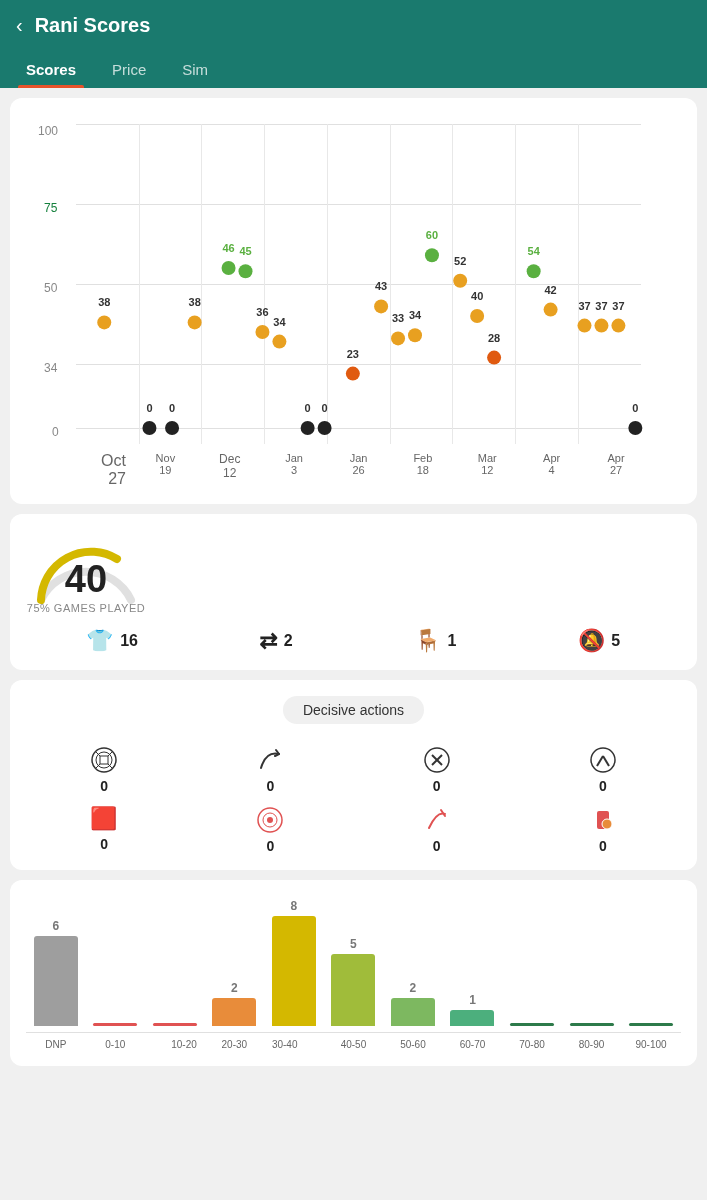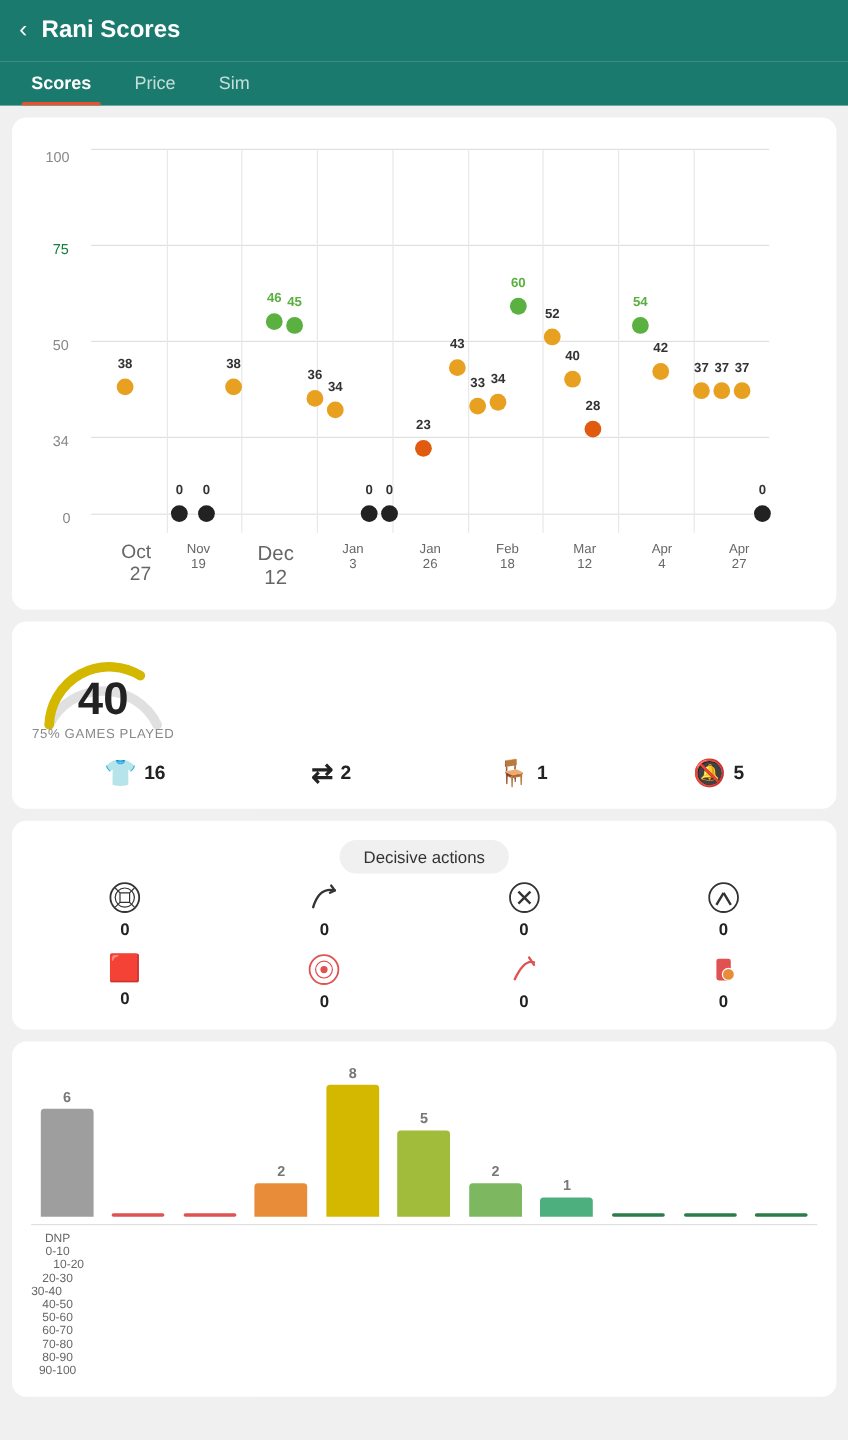--- a/index.html
+++ b/index.html
@@ -127,21 +127,21 @@
 
     
     .section-title {
       text-align: center;
       background: #f0f0f0;
       border-radius: 20px;
       padding: 6px 20px;
       font-size: 14px;
       color: #333;
       display: inline-block;
-      margin: 0 auto 0;
+      margin: 0 auto 16px;
     }
     .section-title-wrap {
       display: flex;
       justify-content: center;
     }
     .actions-grid {
       display: grid;
       grid-template-columns: repeat(4, 1fr);
       gap: 10px;
       margin-top: 6px;
@@ -254,21 +254,21 @@
         <circle cx="96%" cy="63%" r="7" fill="#e8a020"></circle>
         <text x="96%" y="58%" text-anchor="middle" font-size="11" font-weight="600" fill="#333">37</text>
         <circle cx="99%" cy="95%" r="7" fill="#222"></circle>
         <text x="99%" y="90%" text-anchor="middle" font-size="11" font-weight="600" fill="#333">0</text>
       </svg>
     </div>
 
     <div style="display:flex; justify-content:space-between; padding-top:8px;">
       <div style="text-align:right; font-size:16px; color:#666; width:50px;">Oct<br>27</div>
       <div style="text-align:center; font-size:11px; color:#666; width:50px;">Nov<br>19</div>
-      <div style="text-align:center; font-size:17px; color:#666; width:50px;">Dec<br>12</div>
+      <div style="text-align:center; font-size:12px; color:#666; width:50px;">Dec<br>12</div>
       <div style="text-align:center; font-size:11px; color:#666; width:50px;">Jan<br>3</div>
       <div style="text-align:center; font-size:11px; color:#666; width:50px;">Jan<br>26</div>
       <div style="text-align:center; font-size:11px; color:#666; width:50px;">Feb<br>18</div>
       <div style="text-align:center; font-size:11px; color:#666; width:50px;">Mar<br>12</div>
       <div style="text-align:center; font-size:11px; color:#666; width:50px;">Apr<br>4</div>
       <div style="text-align:center; font-size:11px; color:#666; width:50px;">Apr<br>27</div>
     </div>
   </div>
 </div>
 
@@ -440,21 +440,21 @@
     <div style="display:flex;flex-direction:column;align-items:center;justify-content:flex-end;gap:3px;height:130px;">
       <div style="width:44px;height:3px;background:#2d7a4a;border-radius:2px;"></div>
     </div>
 
     <div style="display:flex;flex-direction:column;align-items:center;justify-content:flex-end;gap:3px;height:130px;">
       <div style="width:44px;height:3px;background:#2d7a4a;border-radius:2px;"></div>
     </div>
 
   </div>
 
-  <div style="display:flex; justify-content:space-around; margin-top:6px; border-top:1px solid #e0e0e0; padding-top:6px;flex-direction:column;">
+  <div style="display:flex; justify-content:space-around; margin-top:6px; border-top:1px solid #e0e0e0; padding-top:6px;">
     <div style="text-align:center;font-size:10px;color:#666;width:44px;">DNP</div>
     <div style="text-align:center;font-size:10px;color:#666;width:44px;">0-10</div>
     <div style="text-align:right;font-size:10px;color:#666;width:44px;">10-20</div>
     <div style="text-align:center;font-size:10px;color:#666;width:44px;">20-30</div>
     <div style="text-align:left;font-size:10px;color:#666;width:44px;">30-40</div>
     <div style="text-align:center;font-size:10px;color:#666;width:44px;">40-50</div>
     <div style="text-align:center;font-size:10px;color:#666;width:44px;">50-60</div>
     <div style="text-align:center;font-size:10px;color:#666;width:44px;">60-70</div>
     <div style="text-align:center;font-size:10px;color:#666;width:44px;">70-80</div>
     <div style="text-align:center;font-size:10px;color:#666;width:44px;">80-90</div>

